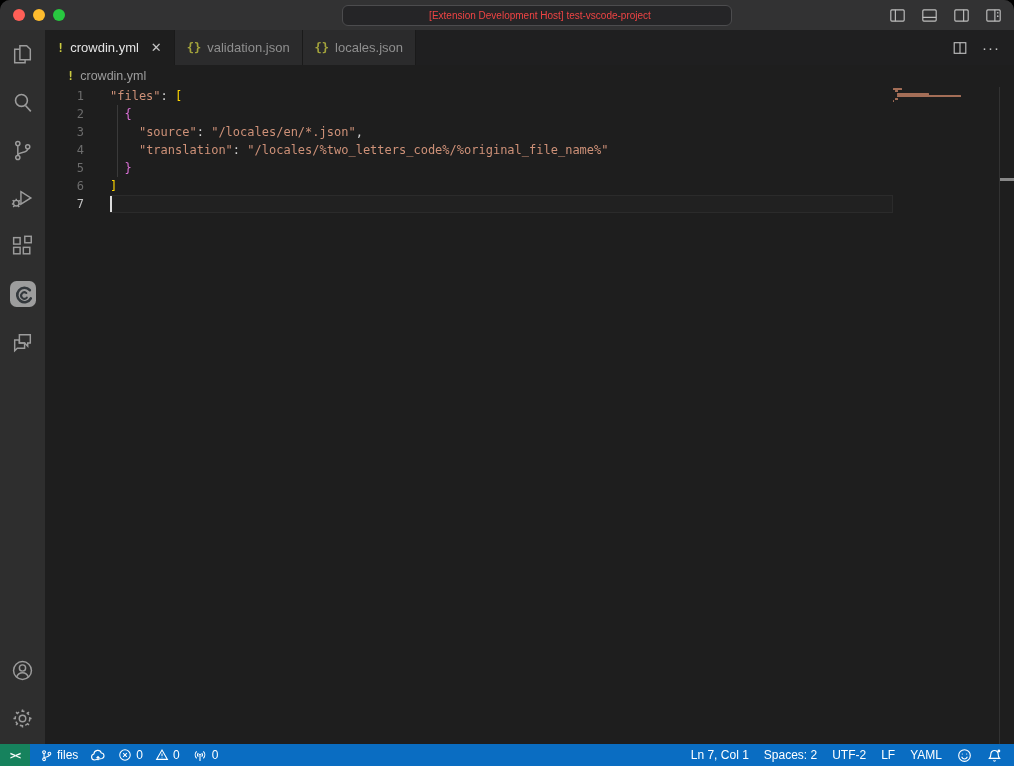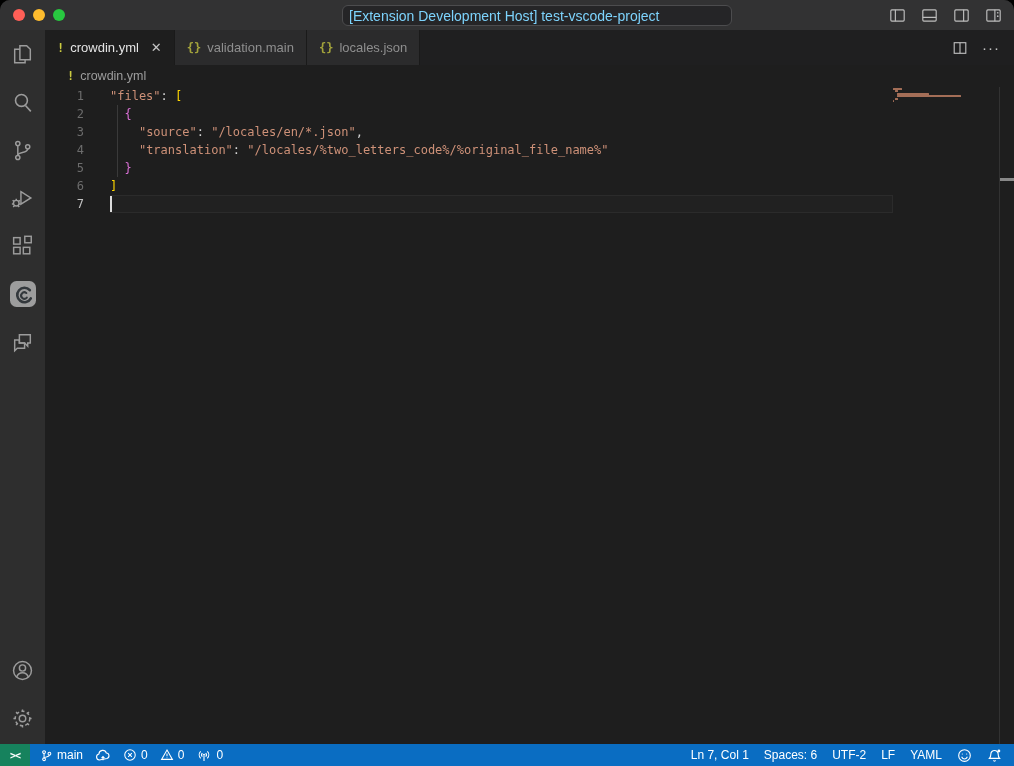--- a/index.html
+++ b/index.html
@@ -6,22 +6,22 @@
   .window{position:relative;width:1014px;height:766px;overflow:hidden;background:#1e1e1e;
     font-family:"Liberation Sans","DejaVu Sans",sans-serif;border-radius:10px 10px 0 0;}
   
   .titlebar{position:absolute;left:0;top:0;width:100%;height:30px;background:#323233;}
   .traffic{position:absolute;left:13px;top:9px;display:flex;gap:8px;}
   .traffic span{width:12px;height:12px;border-radius:50%;display:block;}
   .nav-arrows{position:absolute;left:283px;top:3px;display:flex;gap:10px;align-items:center;height:24px;}
   .nav-arrows .icon{display:flex;}
   .nav-back{color:#c9c9c9;} .nav-fwd{color:#7d7d7d;}
   .command-center{position:absolute;left:342px;top:5px;width:388px;height:19px;background:#252527;
-    border:1px solid #4c4c4e;border-radius:6px;display:flex;align-items:center;
-    gap:6px;color:#7dd3fc;font-size:14px;}
+    border:1px solid #4c4c4e;border-radius:6px;display:flex;align-items:center;justify-content:center;
+    gap:6px;color:#ef4444;font-size:10px;}
   .layout-controls{position:absolute;right:10px;top:0;height:30px;display:flex;gap:11px;align-items:center;color:#bdbdbd;}
   .layout-controls .lc{display:flex;padding:2px;}
   
   .activitybar{position:absolute;left:0;top:30px;bottom:22px;width:45px;background:#2e2e2e;}
   .ab-item{width:45px;height:48px;display:flex;align-items:center;justify-content:center;color:#9c9c9c;}
   .ab-item.active{color:#e7e7e7;}
   .ab-bottom{position:absolute;bottom:2px;left:0;width:45px;}
   
   .editor-root{position:absolute;left:45px;top:30px;right:0;bottom:22px;display:flex;flex-direction:column;background:#1e1e1e;}
   .tabbar{height:35px;background:#1f1f20;display:flex;align-items:stretch;flex:none;}
@@ -211,21 +211,21 @@
             <span class="icon">
               <b class="yml-glyph">!</b>
             </span>
             <span>crowdin.yml</span>
             <span class="close"><span>✕</span></span>
           </div>
           <div class="tab">
             <span class="icon">
               <b class="json-glyph">{}</b>
             </span>
-            <span>validation.main</span>
+            <span>validation.json</span>
           </div>
           <div class="tab">
             <span class="icon">
               <b class="json-glyph">{}</b>
             </span>
             <span>locales.json</span>
           </div>
         </div>
       <div class="tab-actions" id="editor-actions">
           <span class="icon">
@@ -301,21 +301,21 @@
         <div class="sb-item">
           <span class="icon">
             <svg width="13" height="13" viewBox="0 0 16 16" fill="none" stroke="currentColor" stroke-width="1.3">
               <circle cx="5" cy="3.8" r="1.7"></circle>
               <circle cx="5" cy="12.6" r="1.7"></circle>
               <circle cx="11.6" cy="5.8" r="1.7"></circle>
               <path d="M5 5.5v5.4"></path>
               <path d="M11.6 7.5c0 2.8-6.6 2-6.6 3.8"></path>
             </svg>
           </span>
-          <span>main</span>
+          <span>files</span>
         </div>
         <div class="sb-item">
           <span class="icon">
             <svg width="16" height="13" viewBox="0 0 17 14" fill="none" stroke="currentColor" stroke-width="1.2">
               <path d="M4.6 11.8a3.3 3.3 0 0 1-.5-6.5 4.1 4.1 0 0 1 8-1 3 3 0 0 1 .6 5.9z"></path>
               <path d="M8.5 12V8.3M6.9 9.8l1.6-1.6 1.6 1.6"></path>
             </svg>
           </span>
         </div>
         <div class="sb-item">
@@ -346,21 +346,21 @@
             </svg>
           </span>
           <span>0</span>
         </div>
       </div>
     <div class="sb-right" id="sb-right">
         <div class="sb-item">
           <span>Ln 7, Col 1</span>
         </div>
         <div class="sb-item">
-          <span>Spaces: 6</span>
+          <span>Spaces: 2</span>
         </div>
         <div class="sb-item">
           <span>UTF-2</span>
         </div>
         <div class="sb-item">
           <span>LF</span>
         </div>
         <div class="sb-item">
           <span>YAML</span>
         </div>

